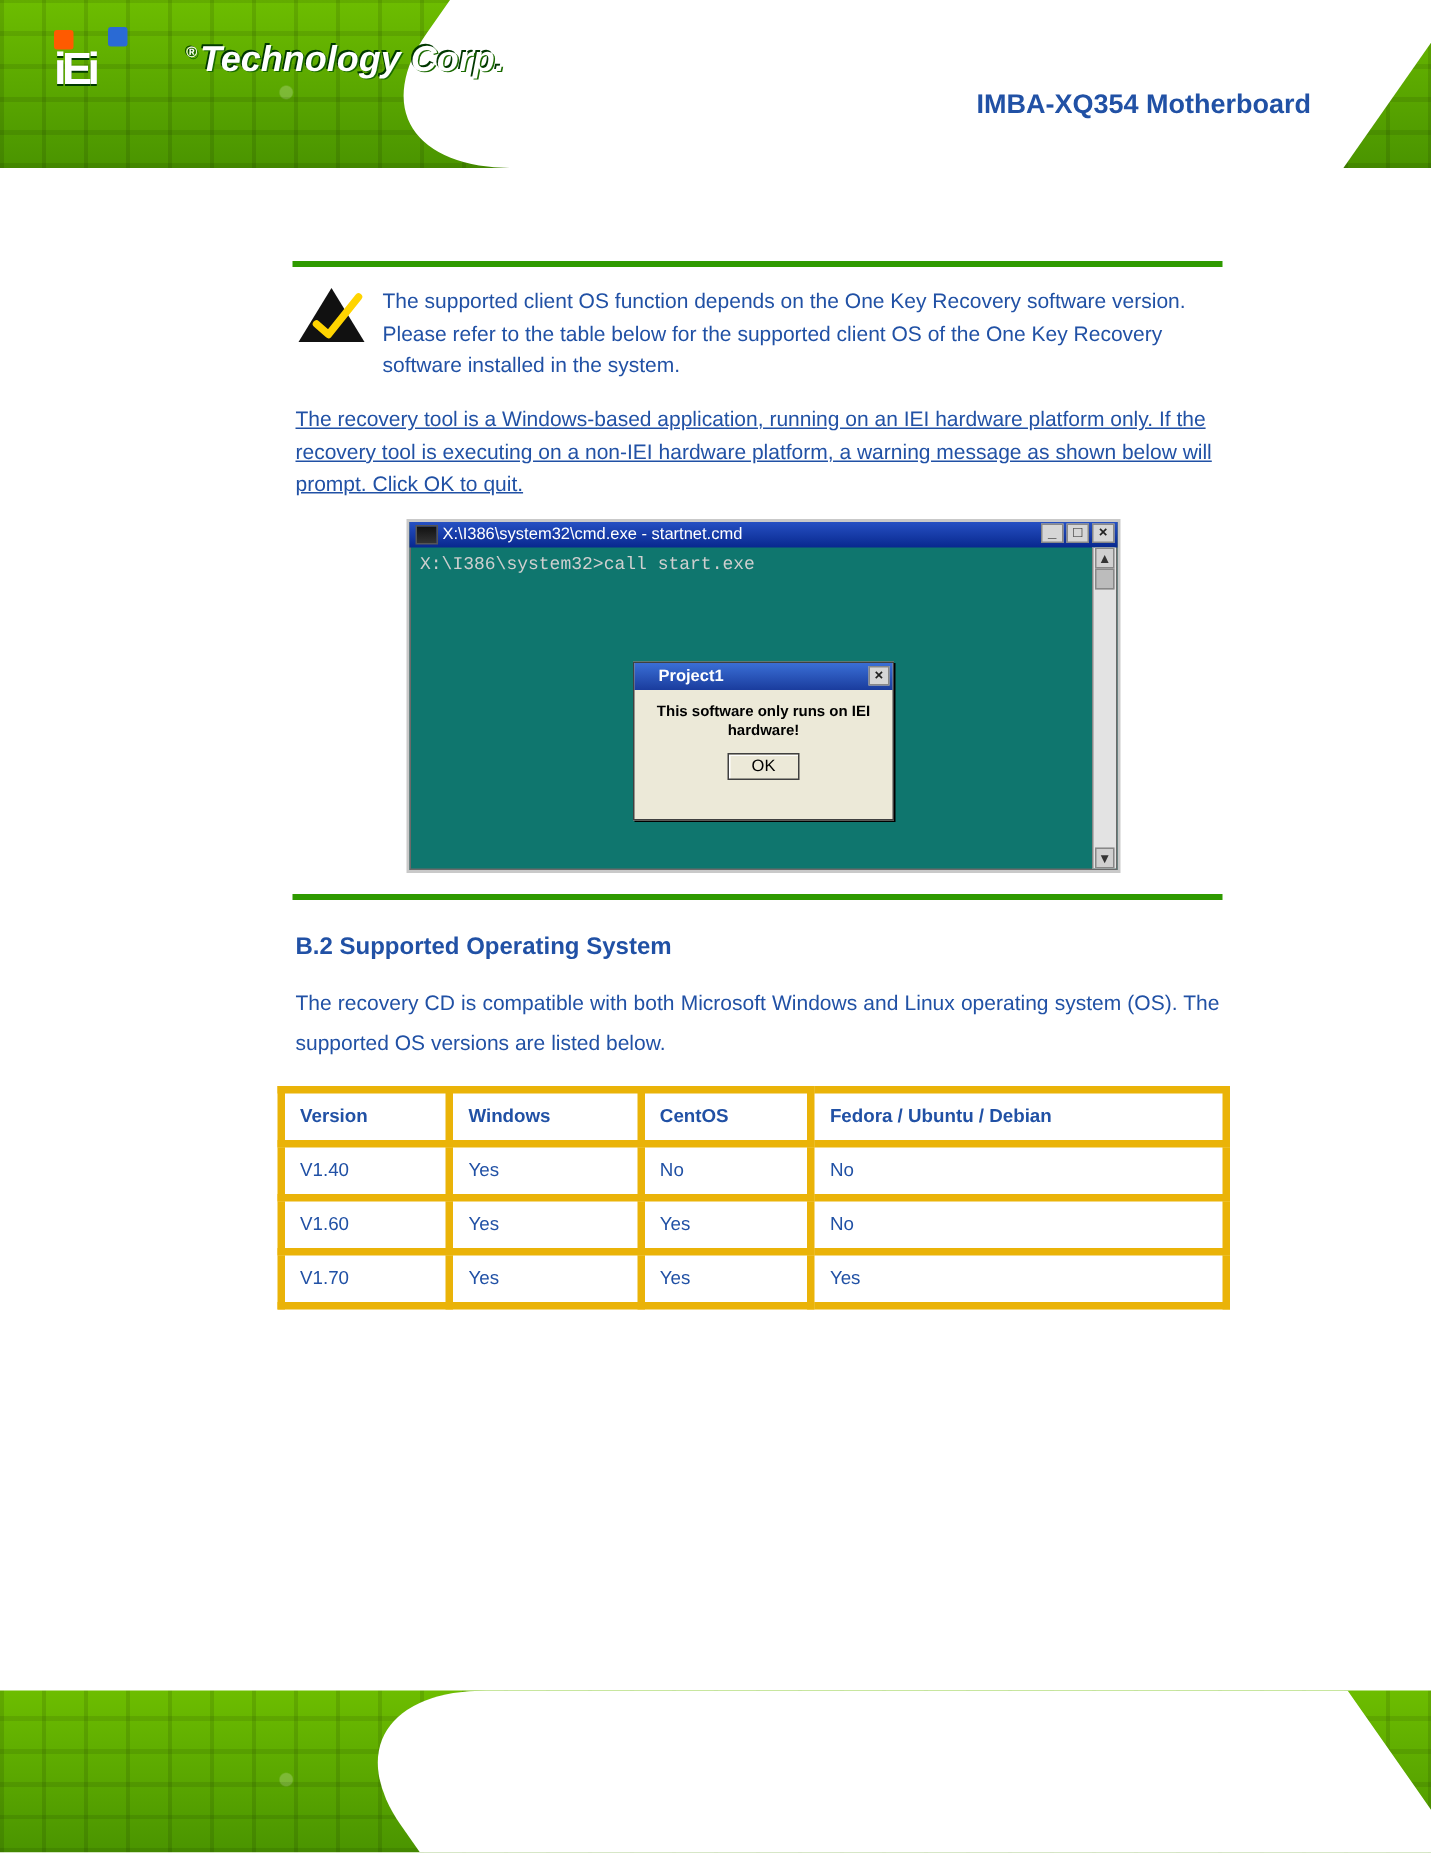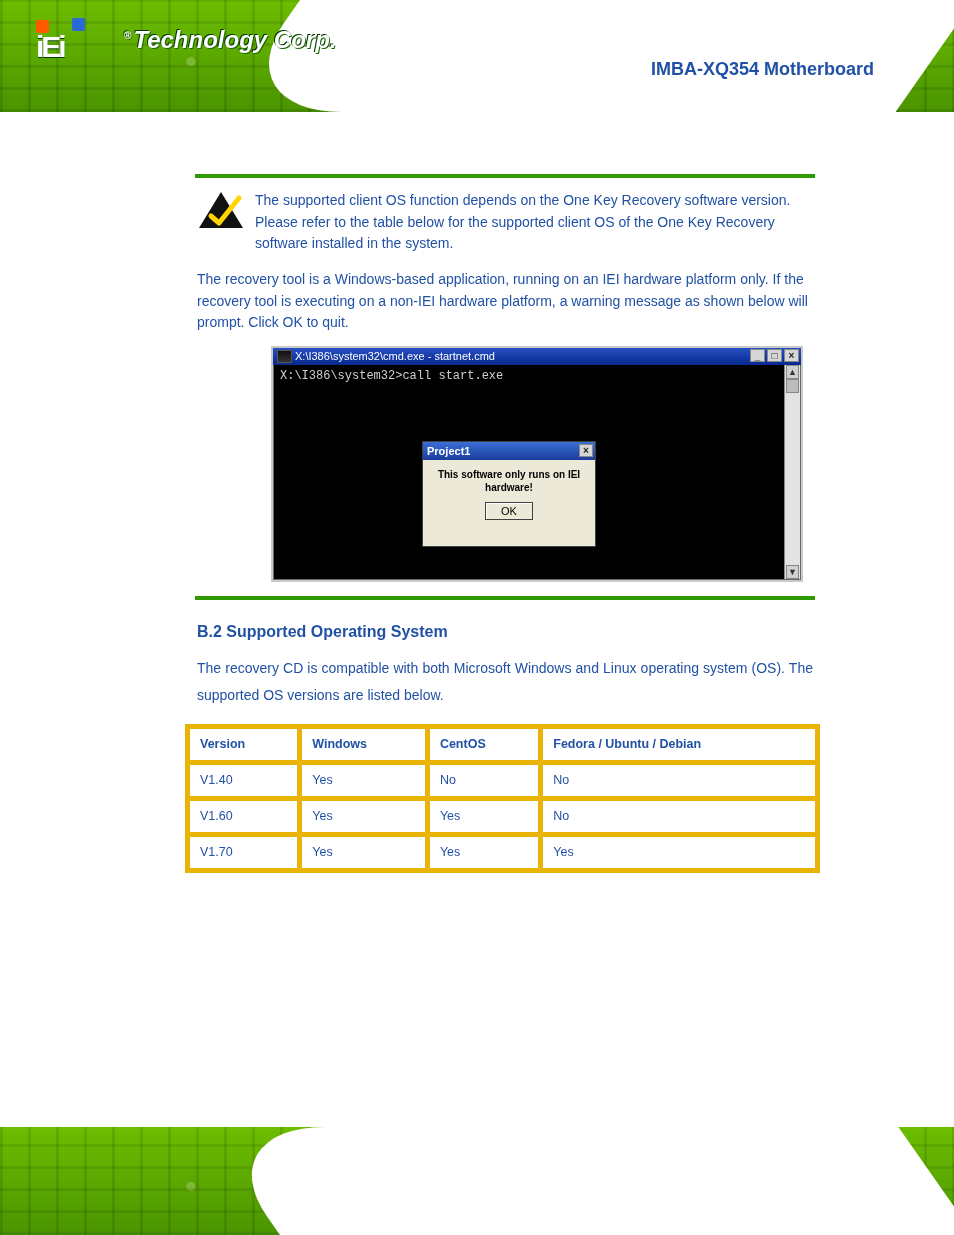--- a/index.html
+++ b/index.html
@@ -50,34 +50,34 @@
 
 .notice-bar-top { border-top: 4px solid #2f9a00; margin: 34px 10px 12px; }
 .notice-icon {
   width: 48px; height: 40px; float: left; margin: 0 10px 4px 12px;
   position: relative;
 }
 .notice-icon svg { width: 48px; height: 40px; }
 .notice-text { font: 400 14px/1.55 Arial; color: #2151a5; margin: 0 12px 14px 70px; }
 
 .screenshot-wrap { width: 464px; margin: 12px auto 16px; }
-.cmdwin { border: 1px solid #6a6a6a; background:#000000; width: 528px; height: 232px; position: relative; box-shadow: 0 0 0 2px #c9c9c9; }
+.cmdwin { border: 1px solid #6a6a6a; background:#0f766e; width: 472px; height: 232px; position: relative; box-shadow: 0 0 0 2px #c9c9c9; }
 .cmd-title { position:absolute; top:-1px; left:-1px; right:-1px; height:17px; background:linear-gradient(#2650c3,#08288e); color:#fff; font:11px/17px Arial; padding-left:22px; }
 .cmd-title::before { content:""; position:absolute; left:4px; top:2px; width:13px; height:11px; background: linear-gradient(#111,#333); border:1px solid #555; }
 .cmd-ctrls { position:absolute; right:2px; top:1px; display:flex; gap:2px; }
 .cmd-ctrls span { width:15px; height:13px; background:#d6d6d6; border:1px solid #888; font:700 10px/11px Arial; text-align:center; color:#222; }
 .cmd-body { position:absolute; top:16px; left:0; right:16px; bottom:0; overflow:hidden; }
 .cmd-scroll { position:absolute; top:16px; right:0; bottom:0; width:16px; background:#e3e3e3; border-left:1px solid #888; }
 .cmd-scroll .thumb { position:absolute; left:1px; right:1px; top:14px; height:14px; background:#bcbcbc; border:1px solid #888; }
 .cmd-scroll .arrow { position:absolute; left:1px; right:1px; height:14px; background:#d0d0d0; border:1px solid #888; font:9px/12px Arial; text-align:center; color:#333; }
 .cmd-scroll .au { top:0; } .cmd-scroll .ad { bottom:0; }
 .cmd-text { color:#cfcfcf; font:12px/1.3 "Courier New", monospace; padding:4px 6px; white-space:pre; }
 
 .popup { position:absolute; left:148px; top:92px; width:174px; background:#ece9d8; border:1px solid #404040; box-shadow:1px 1px 0 #000; }
-.popup-title { height:18px; background:linear-gradient(#3a6fd6,#1a3c9d); color:#fff; font:700 11px/18px Arial; padding-left:4px; position:relative; }
+.popup-title { height:18px; background:linear-gradient(#3a6fd6,#1a3c9d); color:#fff; font:700 11px/18px Arial; padding-left:16px; position:relative; }
 .popup-title .x { position:absolute; right:2px; top:2px; width:14px; height:13px; background:#d6d6d6; border:1px solid #888; font:700 10px/12px Arial; text-align:center; color:#222; }
 .popup-body { padding:8px 8px 6px; font:700 10px/1.3 Arial; text-align:center; color:#000; }
 .popup-btn { display:block; margin:8px auto 20px; width:48px; height:18px; background:#ece9d8; border:1px solid #404040; box-shadow:inset 1px 1px 0 #fff; font:11px/16px Arial; text-align:center; }
 
 .notice-bar-bot { border-bottom: 4px solid #2f9a00; margin: 10px 10px 22px; }
 
 .section-h2 { font: 700 16px/1.3 Arial; color: #2151a5; margin: 10px 12px 12px; }
 .body-p { font: 400 14px/1.9 Arial; color: #2151a5; margin: 0 12px 16px; text-align: justify; }
 
 table.tbl { width: 635px; margin: 16px 0 18px 0; border-collapse: collapse; font: 12.5px/1.2 Arial; color:#2151a5; }
@@ -112,21 +112,21 @@
 
     <div class="notice-icon">
       <svg viewBox="0 0 48 40">
         <polygon points="24,2 46,38 2,38" fill="#111"></polygon>
         <polyline points="14,26 22,33 42,8" fill="none" stroke="#ffd400" stroke-width="5" stroke-linecap="round" stroke-linejoin="round"></polyline>
       </svg>
     </div>
 
     <p class="notice-text">The supported client OS function depends on the One Key Recovery software version. Please refer to the table below for the supported client OS of the One Key Recovery software installed in the system.</p>
     <div style="clear:both"></div>
-    <p class="notice-text" style="margin-left:12px;">The recovery tool is a Windows-based application, running on an IEI hardware platform only. If the recovery tool is executing on a non-IEI hardware platform, a warning message as shown below will prompt. Click OK to quit.</p>
+    <p class="notice-text" style="margin-left:12px;text-decoration:underline;">The recovery tool is a Windows-based application, running on an IEI hardware platform only. If the recovery tool is executing on a non-IEI hardware platform, a warning message as shown below will prompt. Click OK to quit.</p>
 
     <div class="screenshot-wrap">
       <div class="cmdwin">
         <div class="cmd-title">
           <span>X:\I386\system32\cmd.exe - startnet.cmd</span>
           <div class="cmd-ctrls">
             <span>_</span>
             <span>□</span>
             <span>×</span>
           </div>

